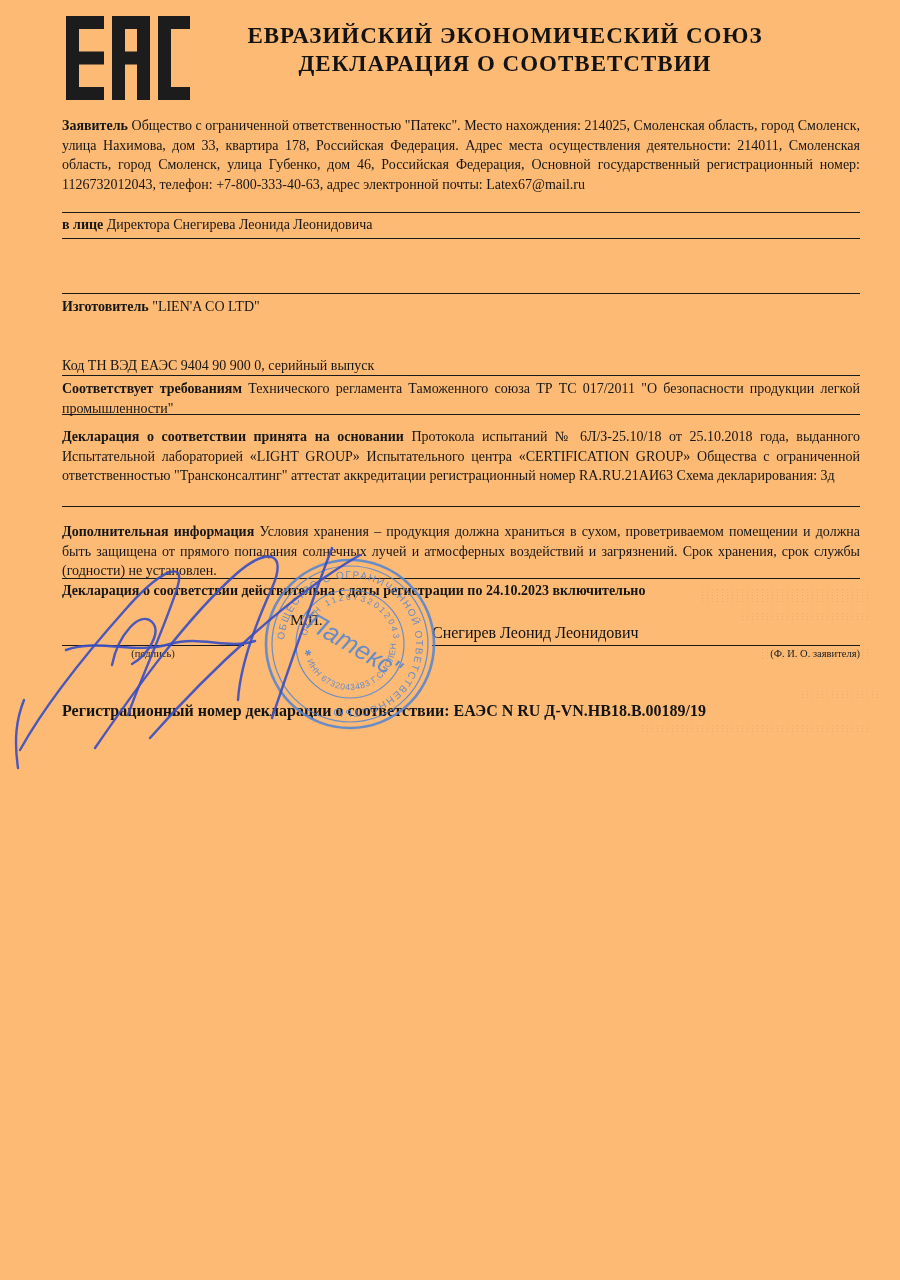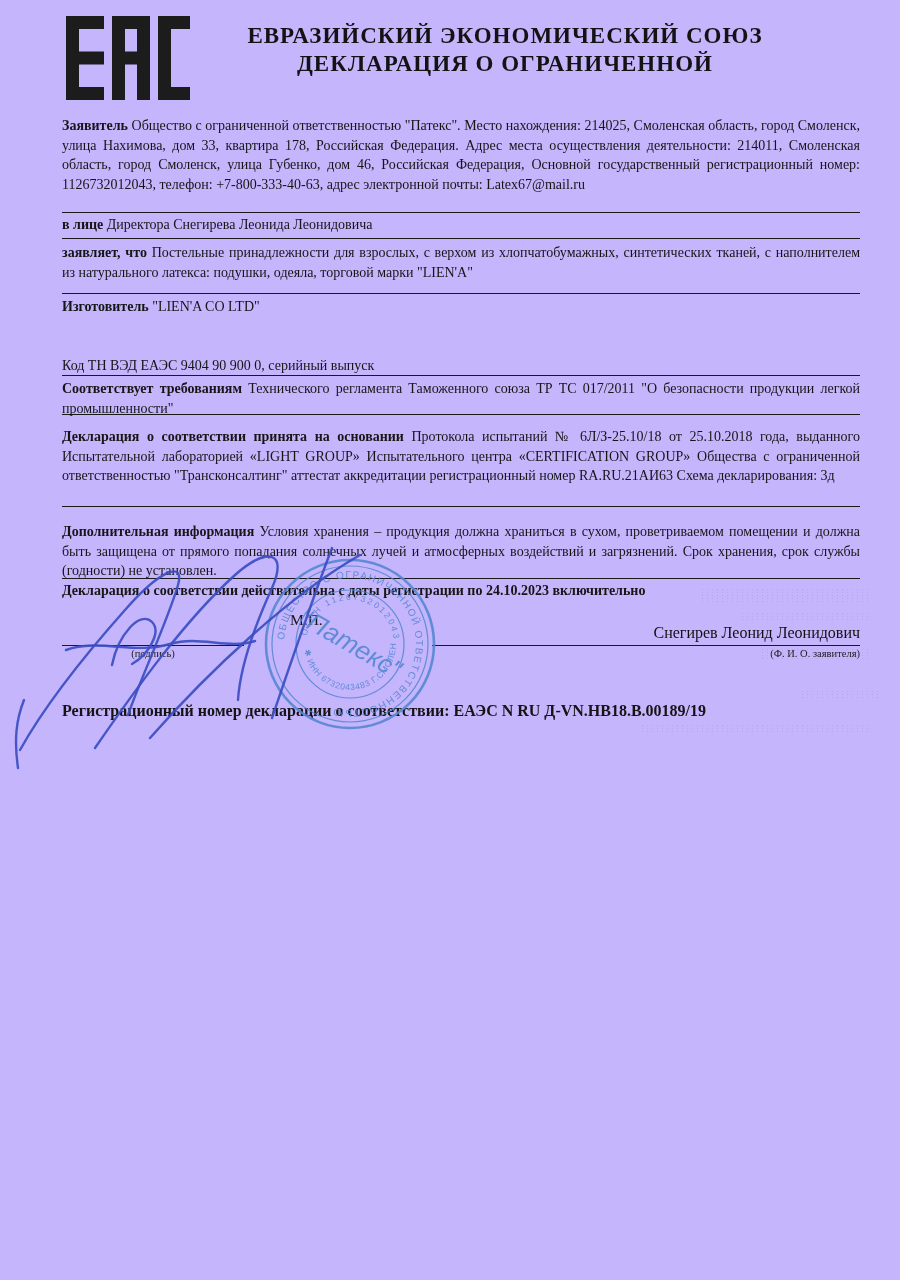--- a/index.html
+++ b/index.html
@@ -1,35 +1,35 @@
 <!DOCTYPE html>
 <html><head>
 <meta charset="utf-8">
 <style>
   html,body{margin:0;padding:0;background:#ffffff;}
-  .page{position:relative;width:900px;height:1280px;background:#c4b5fd;overflow:hidden;
+  .page{position:relative;width:900px;height:1280px;background:#fdba74;overflow:hidden;
         font-family:"Liberation Serif","DejaVu Serif",serif;color:#111;}
   
   .eac-logo{position:absolute;left:66px;top:16px;width:124px;height:84px;}
   .titles{position:absolute;left:205px;top:22px;width:600px;text-align:center;
           font-weight:bold;font-size:23px;line-height:28px;letter-spacing:1px;color:#131313;}
   
   .content{position:absolute;left:62px;top:0;width:798px;height:100%;}
   .para{position:absolute;left:0;width:798px;margin:0;font-size:14px;line-height:19.6px;
         text-align:justify;color:#161616;}
   .para.nojust{text-align:left;}
   .para .lead{font-weight:bold;}
   .bold{font-weight:bold;}
   .hr{position:absolute;left:0;width:798px;border-top:1.7px solid #1a1a1a;height:0;}
   
   .sign-line{position:absolute;left:0px;top:645px;width:182px;border-top:1.5px solid #1a1a1a;}
   .sign-caption{position:absolute;left:0px;top:648px;width:182px;text-align:center;
                 font-size:10.5px;color:#222;}
   .mp{position:absolute;left:228px;top:611px;font-size:15.5px;color:#161616;}
-  .fio-name{position:absolute;left:370px;top:624px;width:428px;text-align:right;font-size:16px;}
+  .fio-name{position:absolute;left:370px;top:624px;width:428px;text-align:left;font-size:16px;}
   .fio-line{position:absolute;left:370px;top:645px;width:428px;border-top:1.5px solid #1a1a1a;}
   .fio-caption{position:absolute;left:370px;top:648px;width:428px;text-align:right;
                font-size:10.5px;color:#222;}
   
   .footline{position:absolute;left:0;width:798px;font-weight:bold;font-size:16px;color:#141414;}
   
   .stamp-svg{position:absolute;left:262px;top:556px;width:176px;height:176px;opacity:.88;}
   .stamp-svg circle{fill:none;stroke:#5586d2;}
   .stamp-svg text{fill:#5586d2;font-family:"Liberation Sans","DejaVu Sans",sans-serif;}
   .sig-svg{position:absolute;left:0;top:520px;width:500px;height:260px;}
@@ -57,34 +57,33 @@
       <rect x="46" y="35.5" width="38" height="13"></rect>
 
       <rect x="92" y="0" width="13" height="84"></rect>
       <rect x="92" y="0" width="32" height="13"></rect>
       <rect x="92" y="71" width="32" height="13"></rect>
     </g>
   </svg>
 
   <div class="titles">
     <div>ЕВРАЗИЙСКИЙ ЭКОНОМИЧЕСКИЙ СОЮЗ</div>
-    <div>ДЕКЛАРАЦИЯ О ОГРАНИЧЕННОЙ</div>
+    <div>ДЕКЛАРАЦИЯ О СООТВЕТСТВИИ</div>
   </div>
 
   <div class="content">
 
     <p class="para" style="top:116px"><b class="lead">Заявитель</b> <span>Общество с ограниченной ответственностью "Патекс". Место нахождения: 214025, Смоленская область, город Смоленск, улица Нахимова, дом 33, квартира 178, Российская Федерация. Адрес места осуществления деятельности: 214011, Смоленская область, город Смоленск, улица Губенко, дом 46, Российская Федерация, Основной государственный регистрационный номер: 1126732012043, телефон: +7-800-333-40-63, адрес электронной почты: Latex67@mail.ru</span></p>
 
     <div class="hr" style="top:212px"></div>
 
     <p class="para nojust" style="top:215px"><b class="lead">в лице</b> <span>Директора Снегирева Леонида Леонидовича</span></p>
 
     <div class="hr" style="top:238px"></div>
 
-    <p class="para" style="top:243px"><b class="lead">заявляет, что</b> <span>Постельные принадлежности для взрослых, с верхом из хлопчатобумажных, синтетических тканей, с наполнителем из натурального латекса: подушки, одеяла, торговой марки "LIEN'A"</span></p>
 
     <div class="hr" style="top:293px"></div>
 
     <p class="para nojust" style="top:297px"><b class="lead">Изготовитель</b> <span>"LIEN'A CO LTD"</span></p>
 
 
     <p class="para nojust" style="top:356px">Код ТН ВЭД ЕАЭС 9404 90 900 0, серийный выпуск</p>
 
     <div class="hr" style="top:375px"></div>
 

